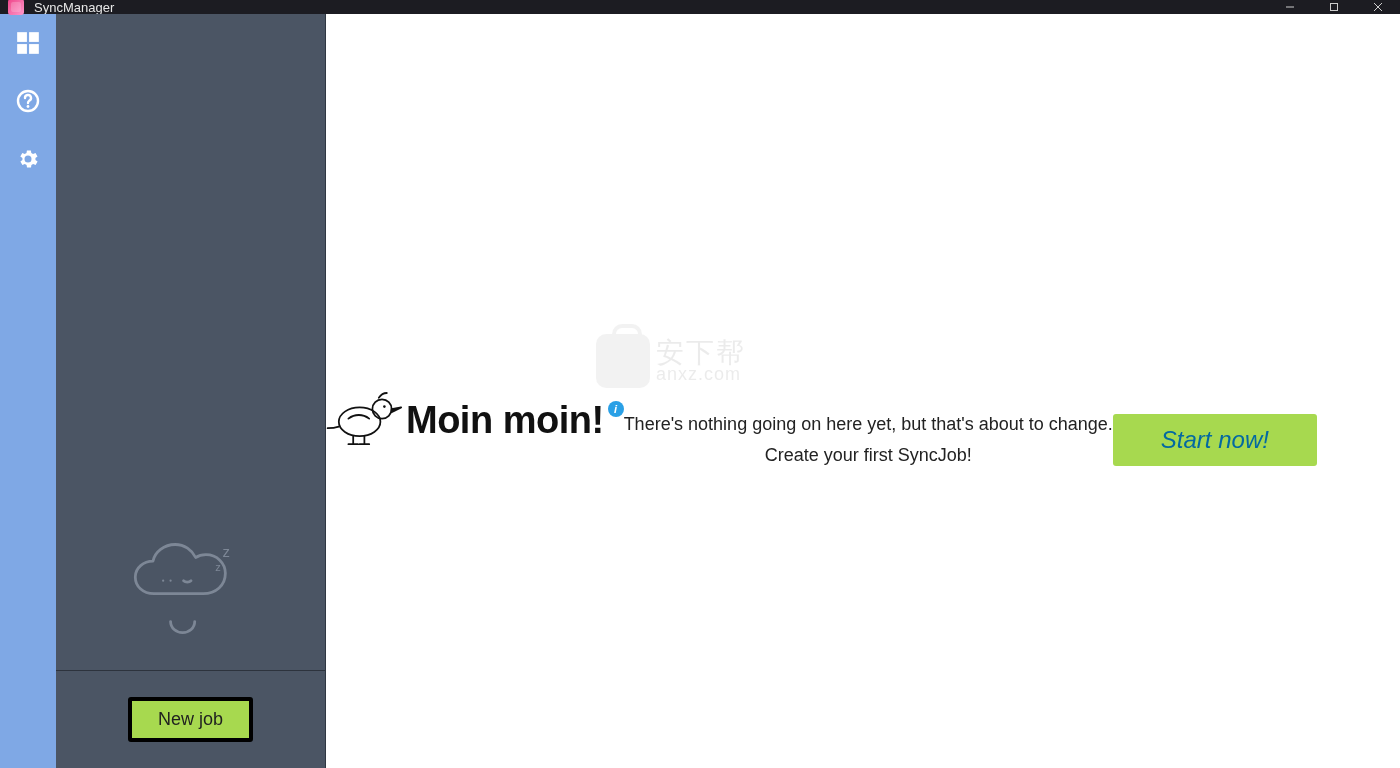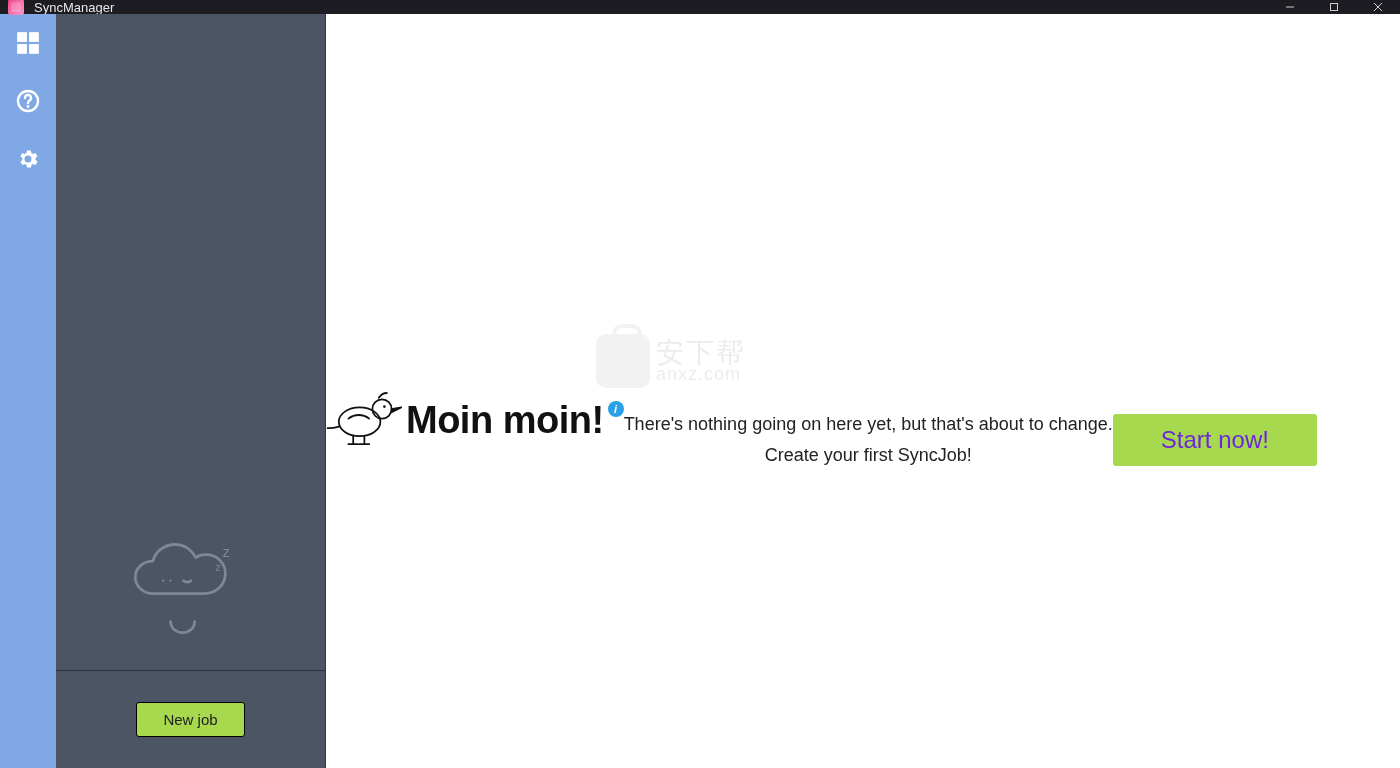--- a/index.html
+++ b/index.html
@@ -77,23 +77,23 @@
   }
   .sidebar .jobs-area svg { width: 130px; height: auto; stroke: #7d8796; fill: none; stroke-width: 3; stroke-linecap: round; stroke-linejoin: round; }
   .sidebar .footer-bar {
     height: 98px;
     border-top: 1px solid #2d333d;
     display: flex; align-items: center; justify-content: center;
     background: #4b5564;
   }
   .newjob-btn {
     background: #a7d94f;
-    border: 1px solid #000000;
+    border: 4px solid #000000;
     color: #1f1f1f;
-    font-size: 15px;
+    font-size: 18px;
     padding: 8px 26px;
     border-radius: 3px;
     cursor: pointer;
   }
 
   
   .content {
     flex: 1;
     background: #fff;
     position: relative;
@@ -129,25 +129,26 @@
     margin-top: 42px;
     text-align: center;
     font-size: 18px;
     color: #222;
     line-height: 1.7;
   }
   .start-btn {
     margin-top: 42px;
     background: #a7d94f;
     border: none;
-    color: #6d28d9;
+    color: #0369a1;
     font-size: 24px;
     padding: 12px 48px;
     border-radius: 3px;
     cursor: pointer;
+    font-style: italic;
   }
 
   
   .watermark {
     position: absolute;
     left: 270px; top: 320px;
     font-size: 30px;
     color: #d9d9d9;
     opacity: 0.5;
     pointer-events: none;

